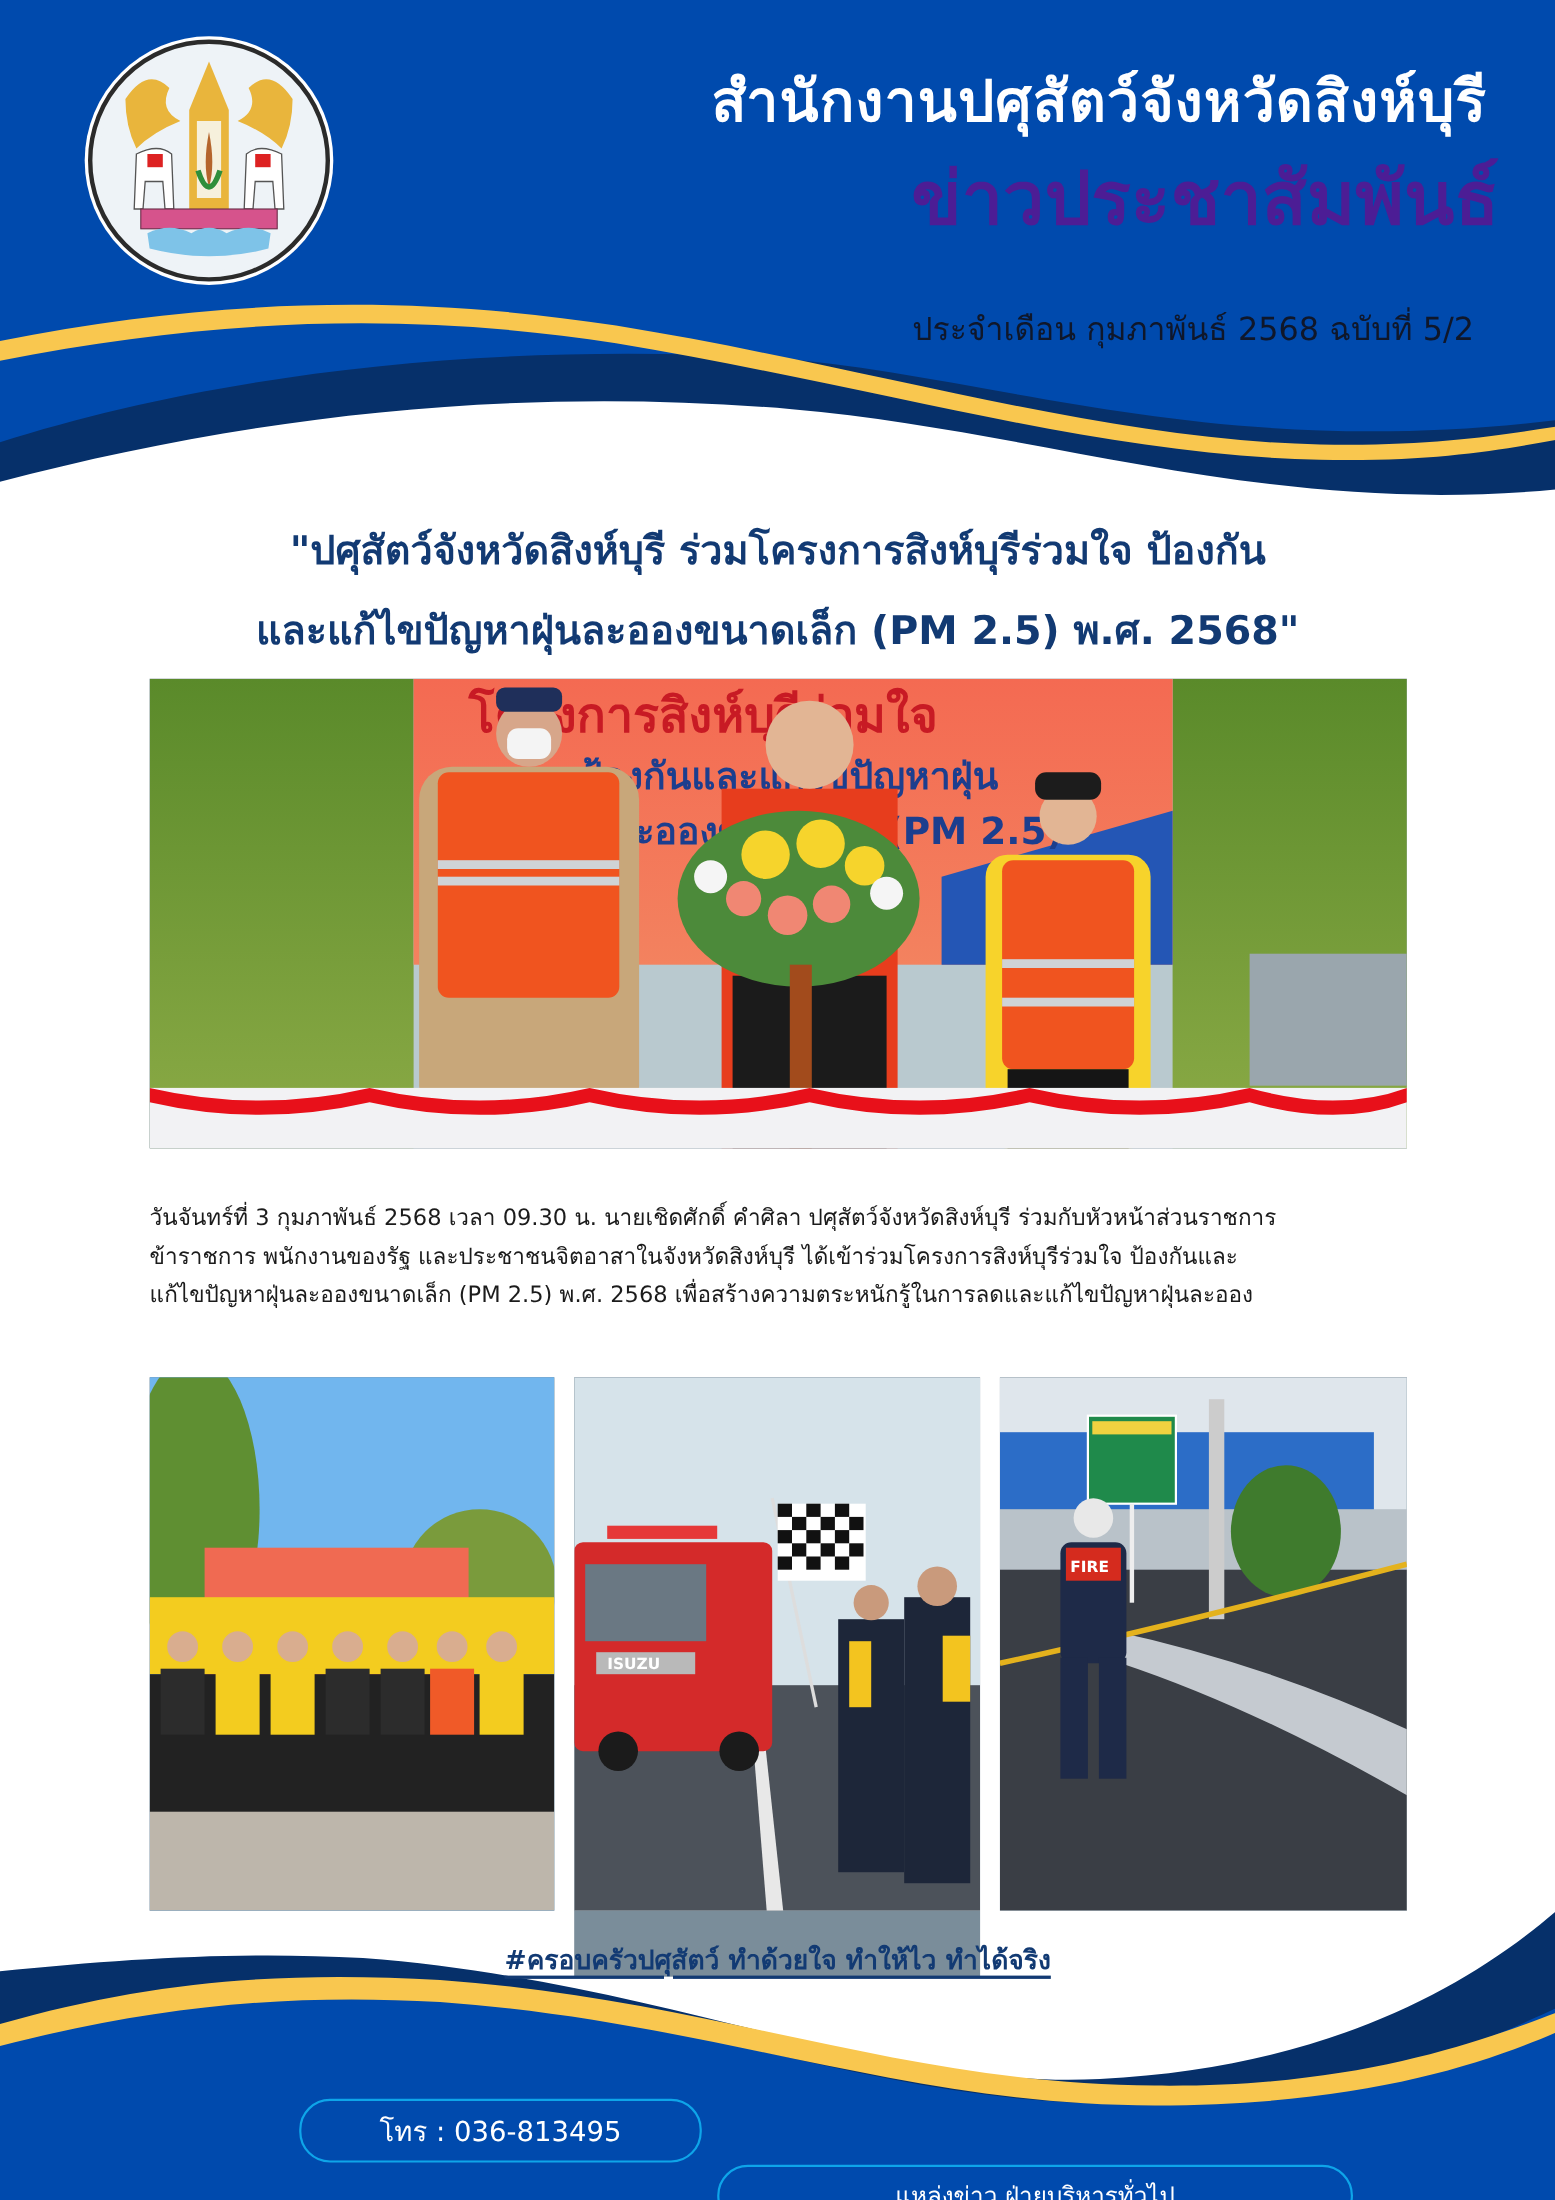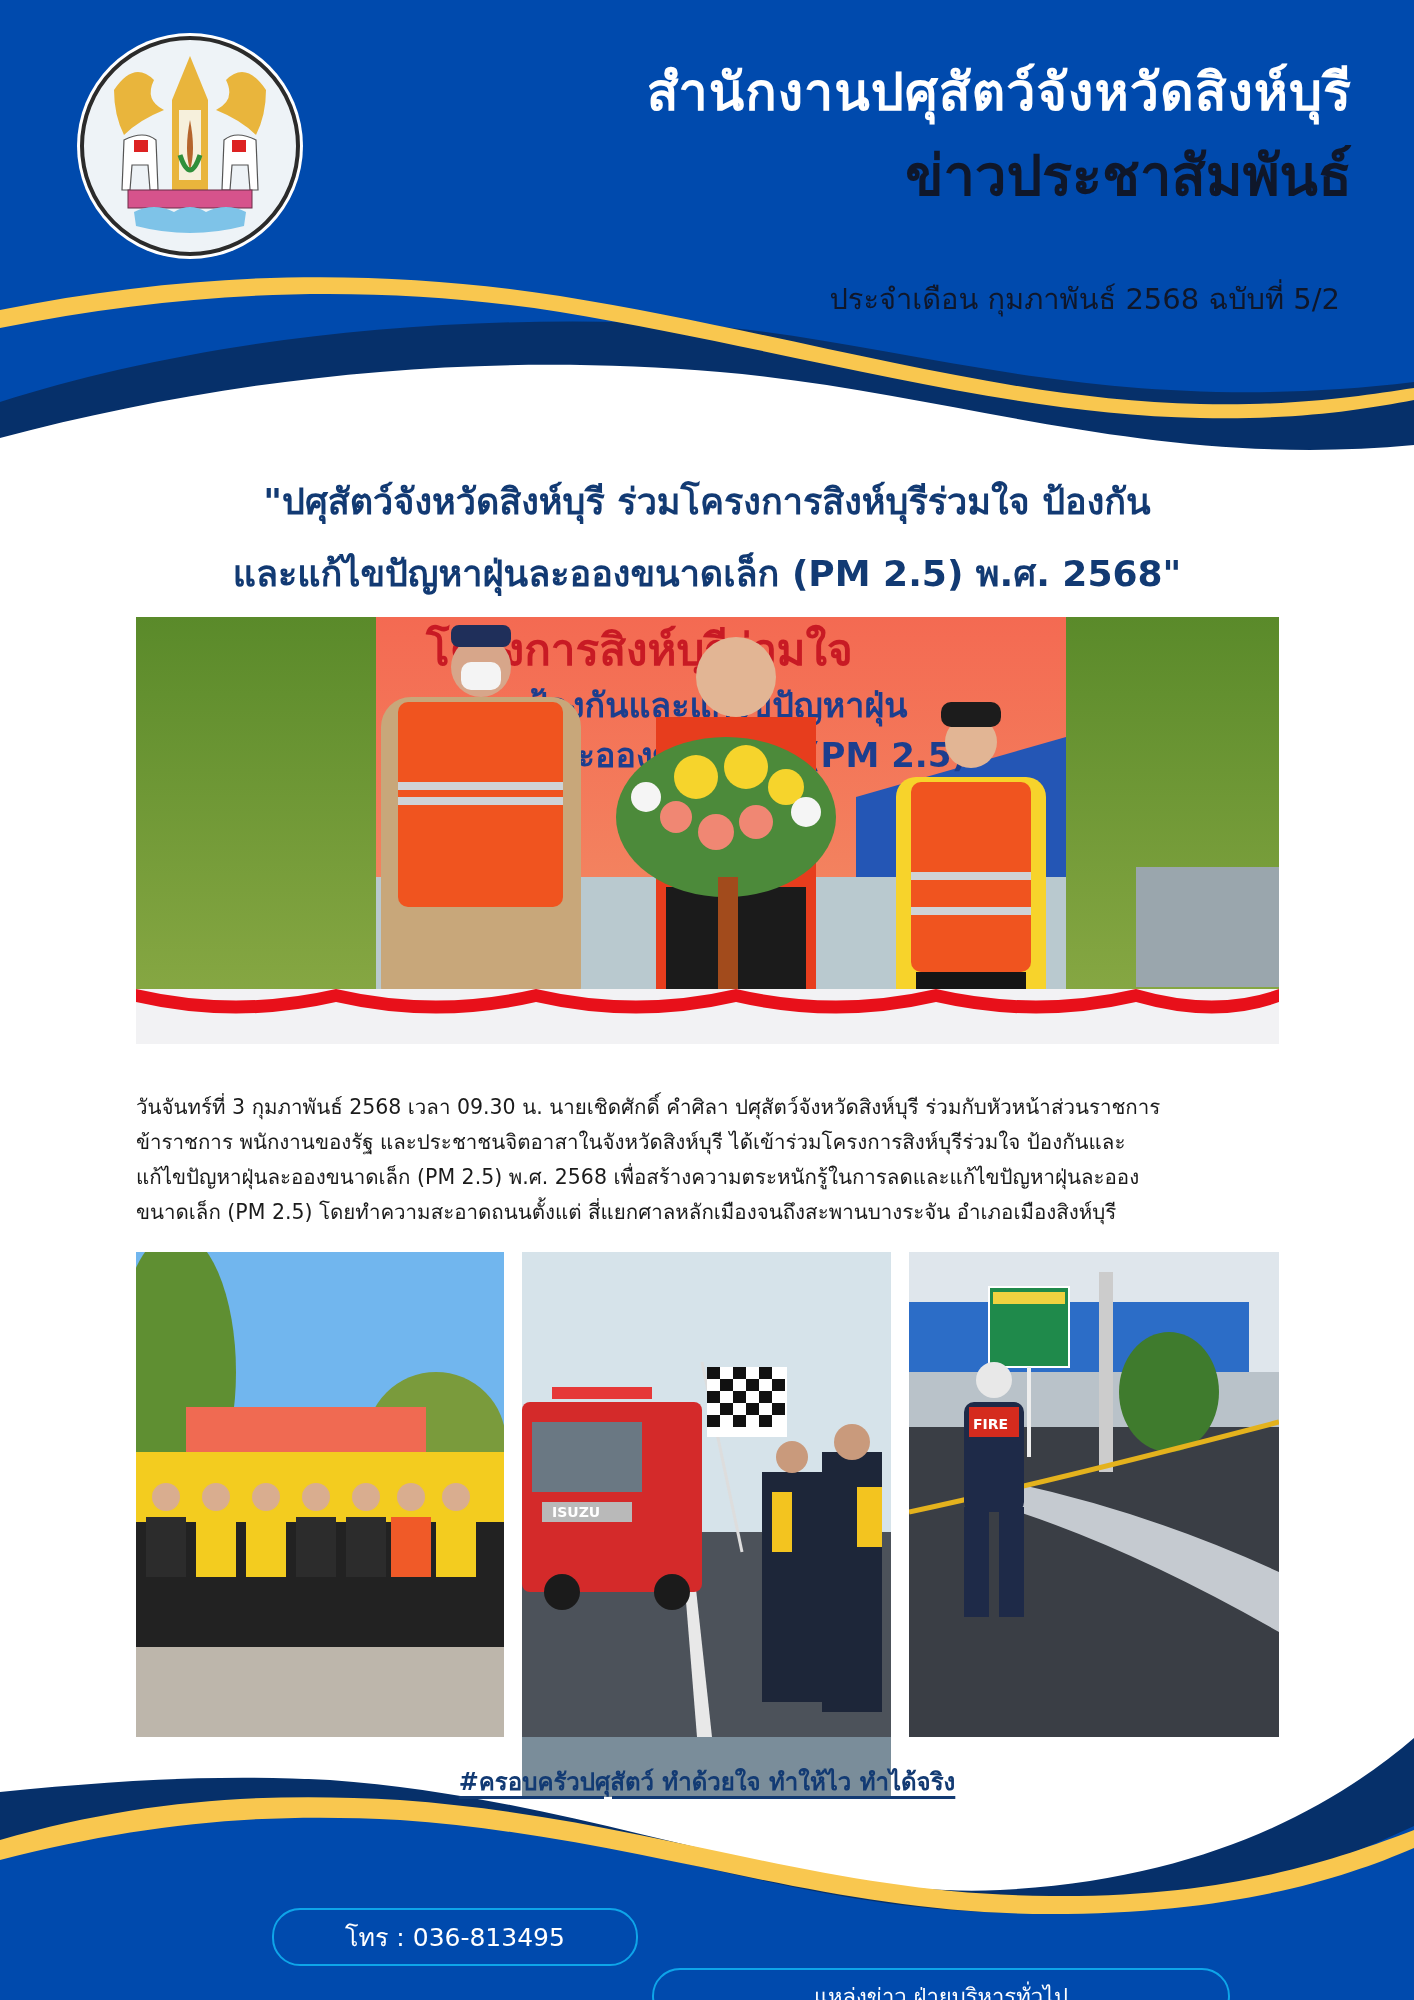--- a/index.html
+++ b/index.html
@@ -15,21 +15,21 @@
   .logo {
     left: 80px; top: 36px; width: 212px; height: 212px; border-radius: 50%;
     background: #eef3f7; border: 4px solid #2b2b2b; box-shadow: 0 0 0 3px #ffffff;
     overflow: hidden;
   }
   .header-org {
     right: 62px; top: 50px; color: #ffffff; font-size: 52px; font-weight: bold;
     letter-spacing: 1px; white-space: nowrap;
   }
   .header-title {
-    right: 62px; top: 148px; color: #0f172a; font-size: 56px; font-weight: bold;
+    right: 51px; top: 148px; color: #4c1d95; font-size: 67px; font-weight: bold;
     white-space: nowrap; line-height: 1;
   }
   .header-issue {
     right: 74px; top: 276px; color: #0f172a; font-size: 29px; white-space: nowrap;
   }
 
   
   .headline {
     left: 100px; width: 1214px; top: 466px; text-align: center;
     color: #123a73; font-weight: bold; font-size: 36px; line-height: 72px;
@@ -166,21 +166,20 @@
 
     <rect x="0" y="372" width="1143" height="55" fill="#f2f2f4"></rect>
     <path d="M0,372 Q100,395 200,372 Q300,395 400,372 Q500,395 600,372 Q700,395 800,372 Q900,395 1000,372 Q1080,395 1143,372 L1143,385 Q1080,408 1000,385 Q900,408 800,385 Q700,408 600,385 Q500,408 400,385 Q300,408 200,385 Q100,408 0,385 Z" fill="#e8101a"></path>
   </svg>
 </div>
 
 <div class="abs body-text">
   <div>วันจันทร์ที่ 3 กุมภาพันธ์ 2568 เวลา 09.30 น. นายเชิดศักดิ์ คำศิลา ปศุสัตว์จังหวัดสิงห์บุรี ร่วมกับหัวหน้าส่วนราชการ</div>
   <div>ข้าราชการ พนักงานของรัฐ และประชาชนจิตอาสาในจังหวัดสิงห์บุรี ได้เข้าร่วมโครงการสิงห์บุรีร่วมใจ ป้องกันและ</div>
   <div>แก้ไขปัญหาฝุ่นละอองขนาดเล็ก (PM 2.5) พ.ศ. 2568 เพื่อสร้างความตระหนักรู้ในการลดและแก้ไขปัญหาฝุ่นละออง</div>
-  <div>ขนาดเล็ก (PM 2.5) โดยทำความสะอาดถนนตั้งแต่ สี่แยกศาลหลักเมืองจนถึงสะพานบางระจัน อำเภอเมืองสิงห์บุรี</div>
 </div>
 
 <div class="abs photo photo-1">
   <svg width="368" height="485" viewBox="0 0 368 485">
     <rect width="368" height="485" fill="#5aa7e8"></rect>
     <rect x="0" y="0" width="368" height="200" fill="#71b6ee"></rect>
     <ellipse cx="40" cy="120" rx="60" ry="140" fill="#5f8f32"></ellipse>
     <ellipse cx="300" cy="190" rx="70" ry="70" fill="#7a9b3c"></ellipse>
     <rect x="50" y="155" width="240" height="120" fill="#f06a52"></rect>
     <rect x="0" y="390" width="368" height="95" fill="#bdb6ab"></rect>

